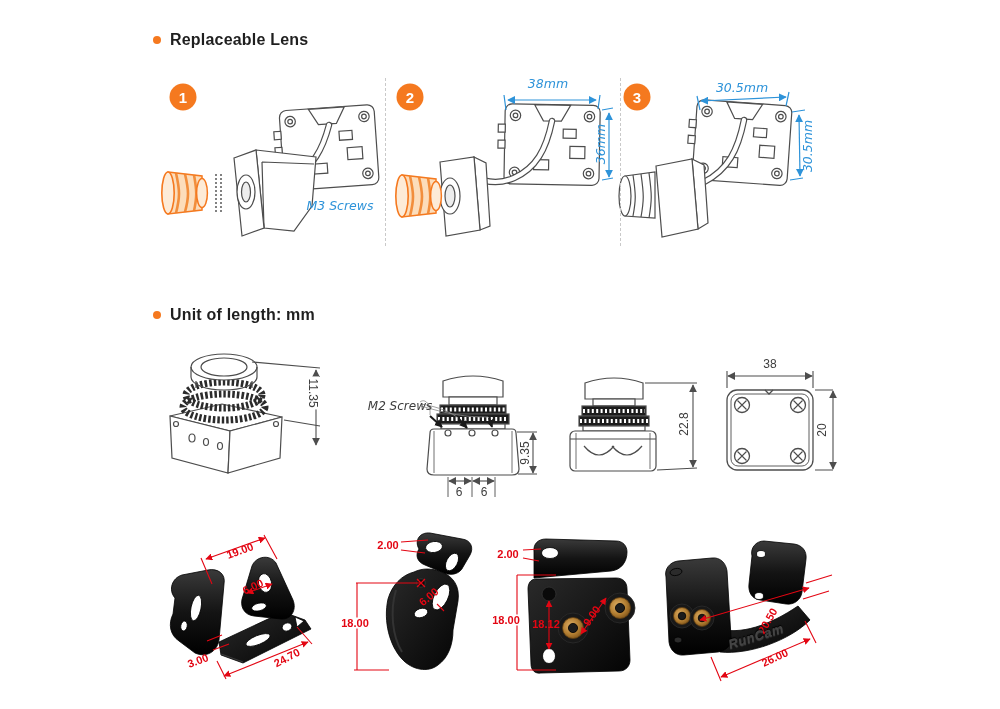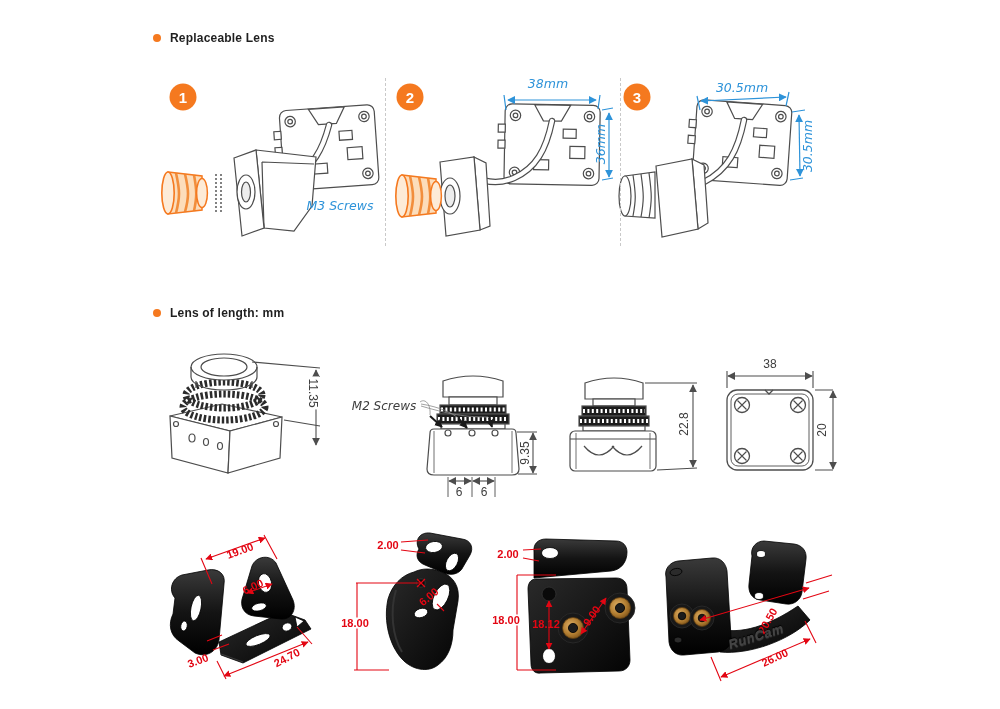--- a/index.html
+++ b/index.html
@@ -1,20 +1,20 @@
 <!DOCTYPE html>
 <html><head>
 <meta charset="utf-8">
 <style>
   html,body{margin:0;padding:0;background:#fff;}
   .canvas{position:relative;width:1000px;height:709px;background:#fff;overflow:hidden;
           font-family:"Liberation Sans",sans-serif;}
   .art{position:absolute;left:0;top:0;}
   .hdr{position:absolute;display:flex;align-items:center;gap:9px;
-       font-weight:bold;font-size:12px;color:#1f1f1f;letter-spacing:.2px;}
+       font-weight:bold;font-size:16px;color:#1f1f1f;letter-spacing:.2px;}
   .dot{width:8px;height:8px;border-radius:50%;background:#F5791F;flex:0 0 auto;}
   .step{position:absolute;width:27px;height:27px;border-radius:50%;background:#F5791F;
         color:#fff;font-weight:bold;font-size:15px;display:flex;align-items:center;
         justify-content:center;transform:translate(-50%,-50%);}
   .dash{position:absolute;top:78px;height:168px;width:0;border-left:1px dashed #c9c9c9;}
   .lbl{position:absolute;white-space:nowrap;transform:translate(-50%,-50%);line-height:1;}
   .lb{color:#2E93D9;font-size:12.5px;font-family:"DejaVu Sans",sans-serif;font-style:italic;}
   .lg{color:#3d3d3d;font-size:12px;}
   .scr{font-style:italic;font-family:"DejaVu Sans",sans-serif;}
   .lr{color:#E30613;font-size:11px;font-weight:bold;}
@@ -330,21 +330,21 @@
       <path d="M721,677 L810,639" marker-start="url(#ar)" marker-end="url(#ar)"></path>
     </g>
   </svg>
 
   <div class="hdr" style="left:153px;top:31px;">
     <span class="dot"></span>
     <span>Replaceable Lens</span>
   </div>
   <div class="hdr" style="left:153px;top:306px;">
     <span class="dot"></span>
-    <span>Lens of length: mm</span>
+    <span>Unit of length: mm</span>
   </div>
 
   <div class="dash" style="left:385px;"></div>
   <div class="dash" style="left:620px;"></div>
 
   <div class="step" style="left:183px;top:97px;">
       <span>1</span>
     </div>
   <div class="step" style="left:410px;top:97px;">
       <span>2</span>
@@ -353,21 +353,21 @@
       <span>3</span>
     </div>
 
   <span class="lbl lb" style="left:340px;top:206px;text-align:center;">M3 Screws</span>
   <span class="lbl lb" style="left:548px;top:84px;">38mm</span>
   <span class="lbl lb" style="left:601px;top:144px;transform:translate(-50%,-50%) rotate(-90deg);">36mm</span>
   <span class="lbl lb" style="left:742px;top:88px;">30.5mm</span>
   <span class="lbl lb" style="left:808px;top:146px;transform:translate(-50%,-50%) rotate(-90deg);">30.5mm</span>
 
   <span class="lbl lg bgw" style="left:313px;top:393px;transform:translate(-50%,-50%) rotate(90deg);">11.35</span>
-  <span class="lbl lg scr" style="left:384px;top:406px;">M2 Screws</span>
+  <span class="lbl lg scr" style="left:400px;top:406px;">M2 Screws</span>
   <span class="lbl lg" style="left:525px;top:453px;transform:translate(-50%,-50%) rotate(-90deg);">9.35</span>
   <span class="lbl lg" style="left:459px;top:492px;">6</span>
   <span class="lbl lg" style="left:484px;top:492px;">6</span>
   <span class="lbl lg" style="left:684px;top:424px;transform:translate(-50%,-50%) rotate(-90deg);">22.8</span>
   <span class="lbl lg" style="left:770px;top:364px;">38</span>
   <span class="lbl lg" style="left:822px;top:430px;transform:translate(-50%,-50%) rotate(-90deg);">20</span>
 
   <span class="lbl lr" style="left:240px;top:551px;transform:translate(-50%,-50%) rotate(-20deg);">19.00</span>
   <span class="lbl lr" style="left:253px;top:587px;transform:translate(-50%,-50%) rotate(-25deg);">6.00</span>
   <span class="lbl lr" style="left:198px;top:661px;transform:translate(-50%,-50%) rotate(-20deg);">3.00</span>

